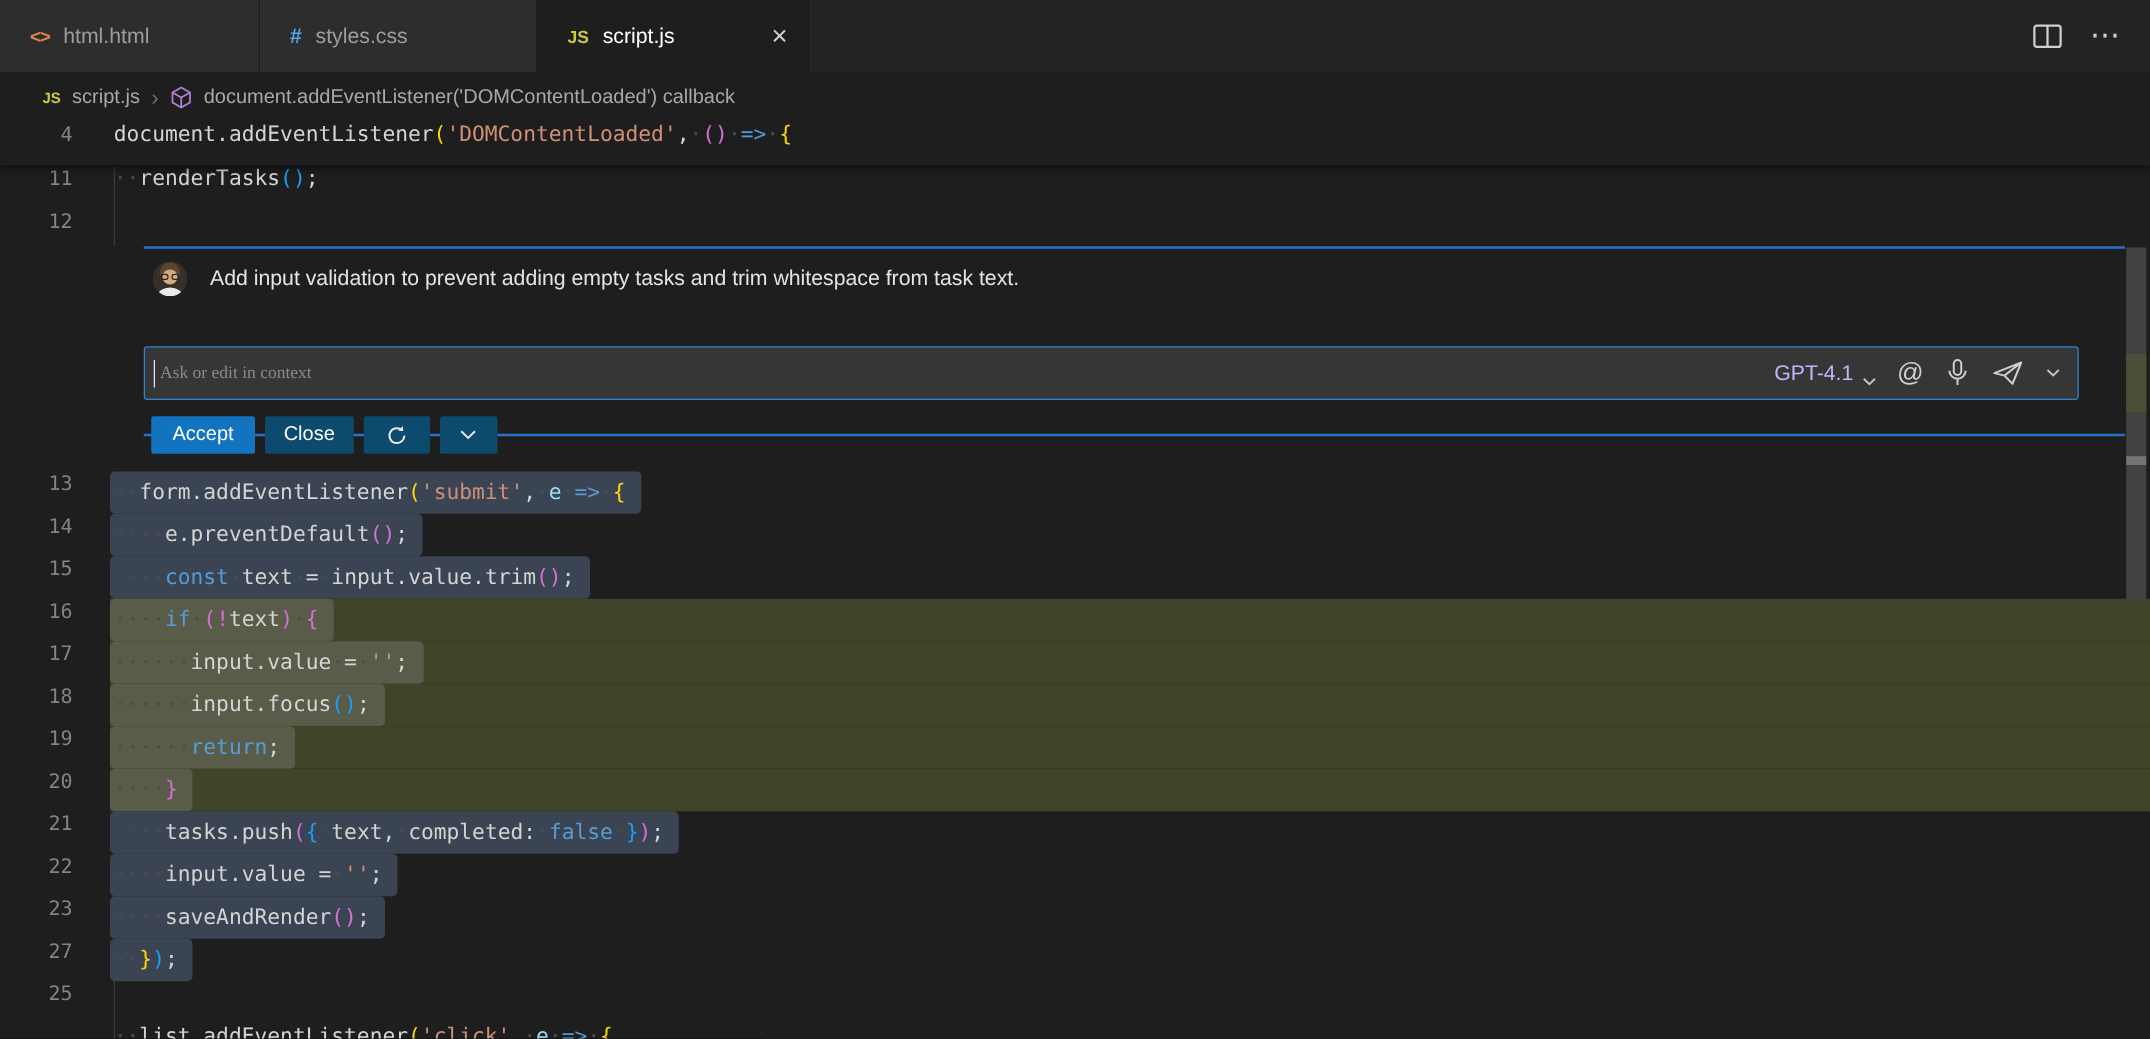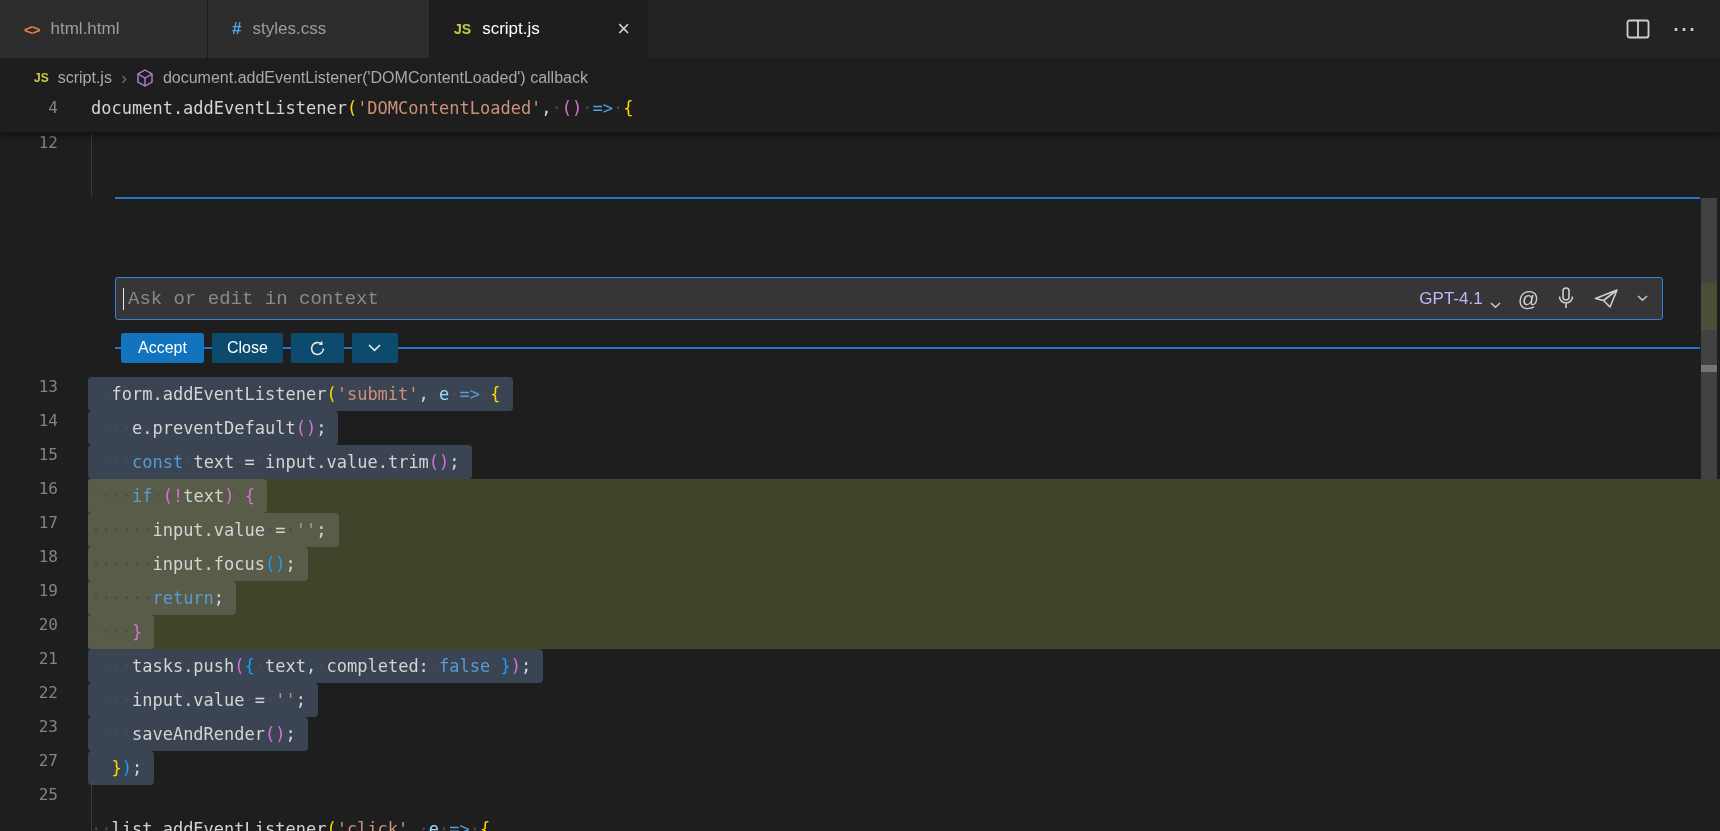--- a/index.html
+++ b/index.html
@@ -51,21 +51,21 @@
   .chatzone{position:absolute;left:0;top:197px;width:1720px;height:180px;background:#1e1e1e;z-index:4;}
   .wline{position:absolute;left:115px;width:1585px;height:2px;background:#2474c8;}
   .wline.top{top:0;}
   .wline.bottom{top:150px;}
   .msgrow{position:absolute;left:122px;top:12px;display:flex;align-items:center;gap:18px;}
   .avatar{width:28px;height:28px;border-radius:50%;overflow:hidden;flex:0 0 28px;}
   .msgtext{color:#e4e4e4;font-size:17px;}
   .chat-input{position:absolute;left:115px;top:80px;width:1548px;height:43px;box-sizing:border-box;
               background:#363636;border:1.5px solid #2f84d8;border-radius:3px;display:flex;align-items:center;}
   .chat-input input{flex:1;background:transparent;border:none;outline:none;color:#dddddd;
-                    font-size:19px;font-family:Liberation Mono, monospace;padding:0 3px 0 12px;}
+                    font-size:14px;font-family:Liberation Serif, serif;padding:0 3px 0 12px;}
   .chat-input input::placeholder{color:#8a8a8a;opacity:1;}
   .caret{position:absolute;left:7px;top:10px;width:1px;height:22px;background:#e8e8e8;}
   .inputright{display:flex;align-items:center;gap:17px;padding-right:14px;color:#cfcfcf;}
   .model{display:flex;align-items:flex-end;gap:7px;font-size:17px;color:#c4b5fd;cursor:pointer;}
   .at{font-size:21px;color:#cfcfcf;cursor:pointer;}
   .btnrow{position:absolute;left:121px;top:136px;display:flex;gap:8px;}
   .cbtn{height:30px;border:none;border-radius:2px;color:#ffffff;font-size:16px;
         font-family:"Liberation Sans",sans-serif;display:flex;align-items:center;justify-content:center;cursor:pointer;}
   .cbtn.accept{background:#1273bf;padding:0 17px;}
   .cbtn.gray{background:#0c4a6e;padding:0 15px;}
@@ -122,29 +122,46 @@
 
   <div class="sticky" id="sticky-code">
       <div class="code-line">
         <div class="gutter">4</div>
         <div class="lc"><span class="tk-fg">document.addEventListener</span><span class="tk-b1">(</span><span class="tk-str">'DOMContentLoaded'</span><span class="tk-fg">,</span><span class="tk-ws">·</span><span class="tk-b2">()</span><span class="tk-ws">·</span><span class="tk-kw">=&gt;</span><span class="tk-ws">·</span><span class="tk-b1">{</span></div>
       </div>
     </div>
 
   <div class="preblock" id="pre-block">
     <div class="iguide" style="top:0;height:66px"></div>
+  <div class="code-line">
+        <div class="gutter">11</div>
+        <div class="lc"><span class="tk-ws">··</span><span class="tk-fg">renderTasks</span><span class="tk-b3">()</span><span class="tk-fg">;</span></div>
+      </div>
       <div class="code-line">
         <div class="gutter">12</div>
         <div class="lc"></div>
       </div>
     </div>
 
   <div class="chatzone">
     <div class="wline top"></div>
     <div class="wline bottom"></div>
+    <div class="msgrow">
+      <span class="avatar">
+        <svg width="28" height="28" viewBox="0 0 28 28">
+          <circle cx="14" cy="14" r="14" fill="#35302b"></circle>
+          <circle cx="14" cy="9" r="8" fill="#5b4632"></circle>
+          <circle cx="14" cy="12.5" r="6" fill="#d8a87c"></circle>
+          <rect x="7" y="10.5" width="5.4" height="4" rx="2" fill="none" stroke="#2c2620" stroke-width="1"></rect>
+          <rect x="15.6" y="10.5" width="5.4" height="4" rx="2" fill="none" stroke="#2c2620" stroke-width="1"></rect>
+          <path d="M4 28 a10 7 0 0 1 20 0 Z" fill="#e9e9e9"></path>
+        </svg>
+      </span>
+      <span class="msgtext">Add input validation to prevent adding empty tasks and trim whitespace from task text.</span>
+    </div>
     <div class="chat-input">
       <div class="caret"></div>
       <input type="text" value="" placeholder="Ask or edit in context" style="">
       <div class="inputright">
         <span class="model">
           <span>GPT-4.1</span>
           <svg width="11" height="7" viewBox="0 0 11 7">
               <polyline points="1,1 5.5,5.3 10,1" fill="none" stroke="#c8c8c8" stroke-width="1.5"></polyline>
             </svg>
         </span>

